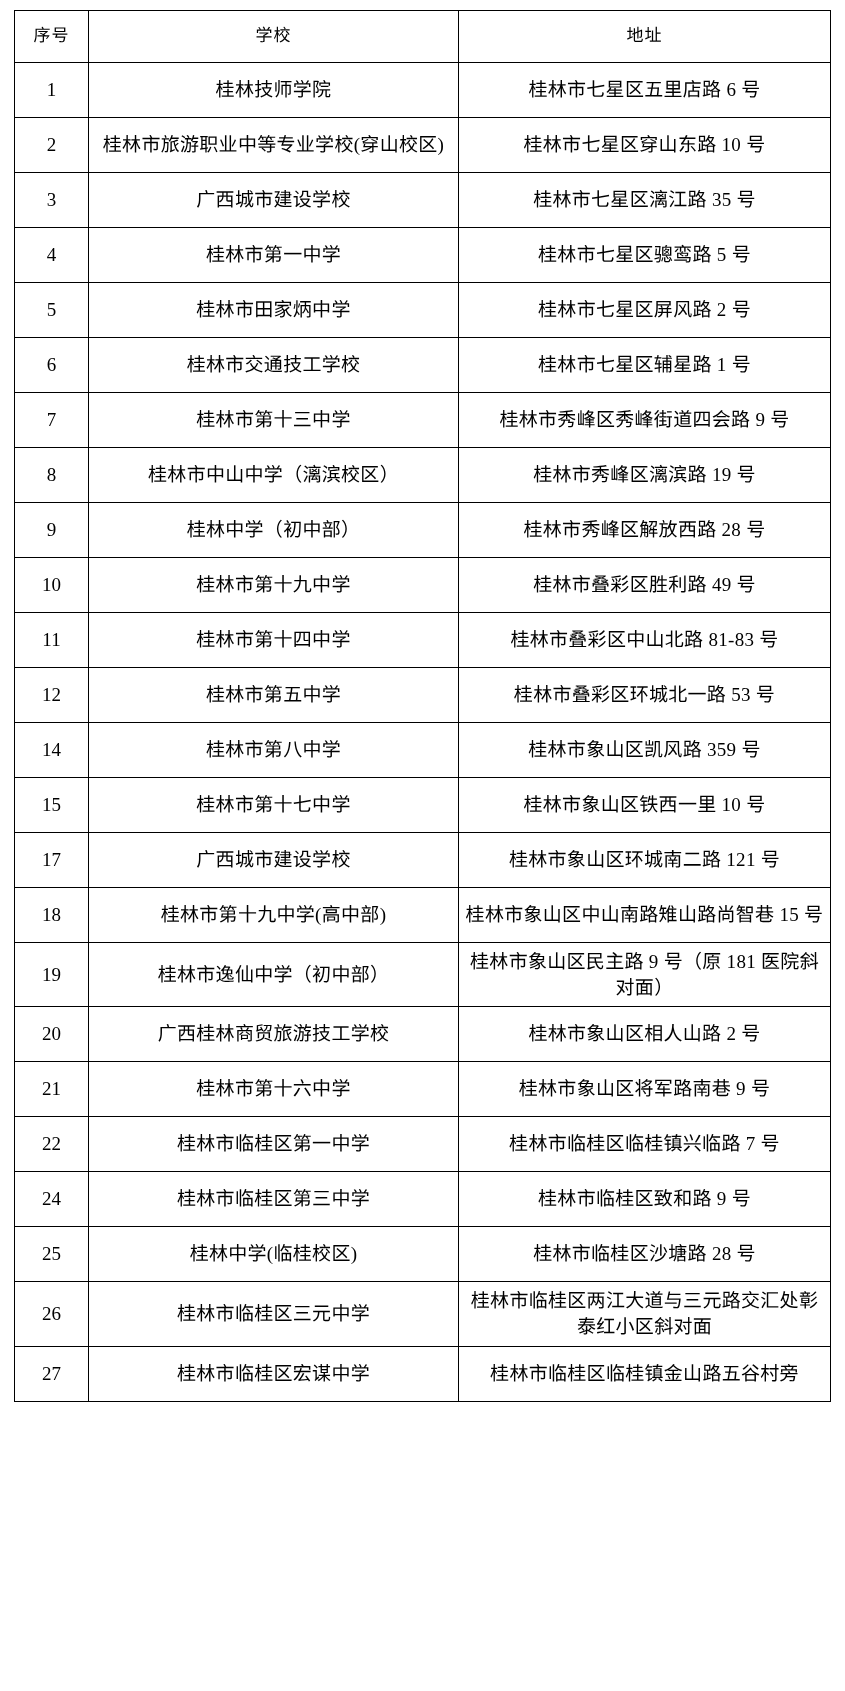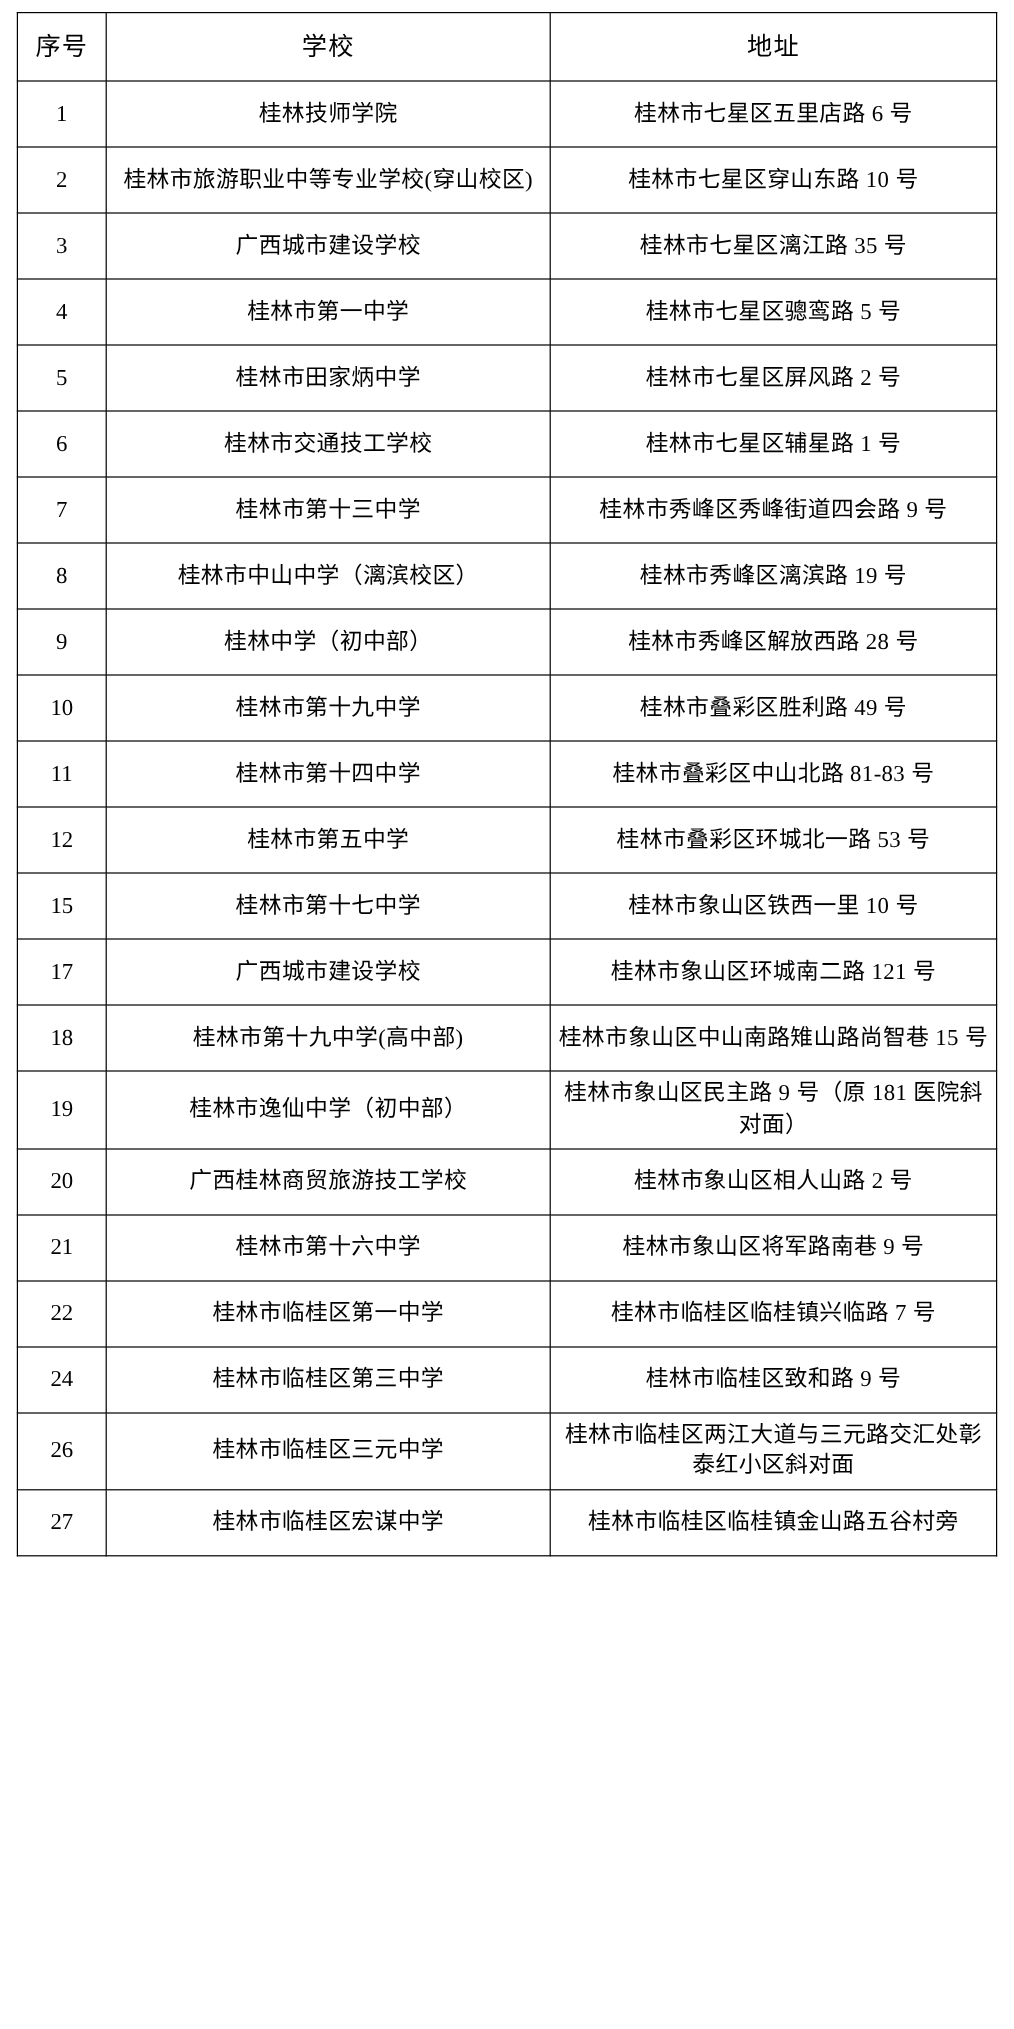--- a/index.html
+++ b/index.html
@@ -33,21 +33,21 @@
     border: 1px solid #000000;
     text-align: center;
     vertical-align: middle;
     padding: 6px 6px;
     line-height: 1.35;
     font-size: 19px;
     font-weight: normal;
     word-break: break-all;
   }
   table.school-table thead th {
-    font-size: 21px;
+    font-size: 17px;
     padding: 14px 6px;
     letter-spacing: 1px;
   }
   table.school-table tbody td.idx {
     font-size: 19px;
   }
   table.school-table tbody td.school,
   table.school-table tbody td.addr {
     font-size: 19px;
     letter-spacing: 0.3px;
@@ -128,20 +128,25 @@
         <td class="idx">11</td>
         <td class="school">桂林市第十四中学</td>
         <td class="addr">桂林市叠彩区中山北路 81-83 号</td>
       </tr>
       <tr>
         <td class="idx">12</td>
         <td class="school">桂林市第五中学</td>
         <td class="addr">桂林市叠彩区环城北一路 53 号</td>
       </tr>
       <tr>
+        <td class="idx">14</td>
+        <td class="school">桂林市第八中学</td>
+        <td class="addr">桂林市象山区凯风路 359 号</td>
+      </tr>
+      <tr>
         <td class="idx">15</td>
         <td class="school">桂林市第十七中学</td>
         <td class="addr">桂林市象山区铁西一里 10 号</td>
       </tr>
       <tr>
         <td class="idx">17</td>
         <td class="school">广西城市建设学校</td>
         <td class="addr">桂林市象山区环城南二路 121 号</td>
       </tr>
       <tr>
@@ -166,20 +171,25 @@
       </tr>
       <tr>
         <td class="idx">22</td>
         <td class="school">桂林市临桂区第一中学</td>
         <td class="addr">桂林市临桂区临桂镇兴临路 7 号</td>
       </tr>
       <tr>
         <td class="idx">24</td>
         <td class="school">桂林市临桂区第三中学</td>
         <td class="addr">桂林市临桂区致和路 9 号</td>
+      </tr>
+      <tr>
+        <td class="idx">25</td>
+        <td class="school">桂林中学(临桂校区)</td>
+        <td class="addr">桂林市临桂区沙塘路 28 号</td>
       </tr>
       <tr>
         <td class="idx">26</td>
         <td class="school">桂林市临桂区三元中学</td>
         <td class="addr">桂林市临桂区两江大道与三元路交汇处彰泰红小区斜对面</td>
       </tr>
       <tr>
         <td class="idx">27</td>
         <td class="school">桂林市临桂区宏谋中学</td>
         <td class="addr">桂林市临桂区临桂镇金山路五谷村旁</td>

